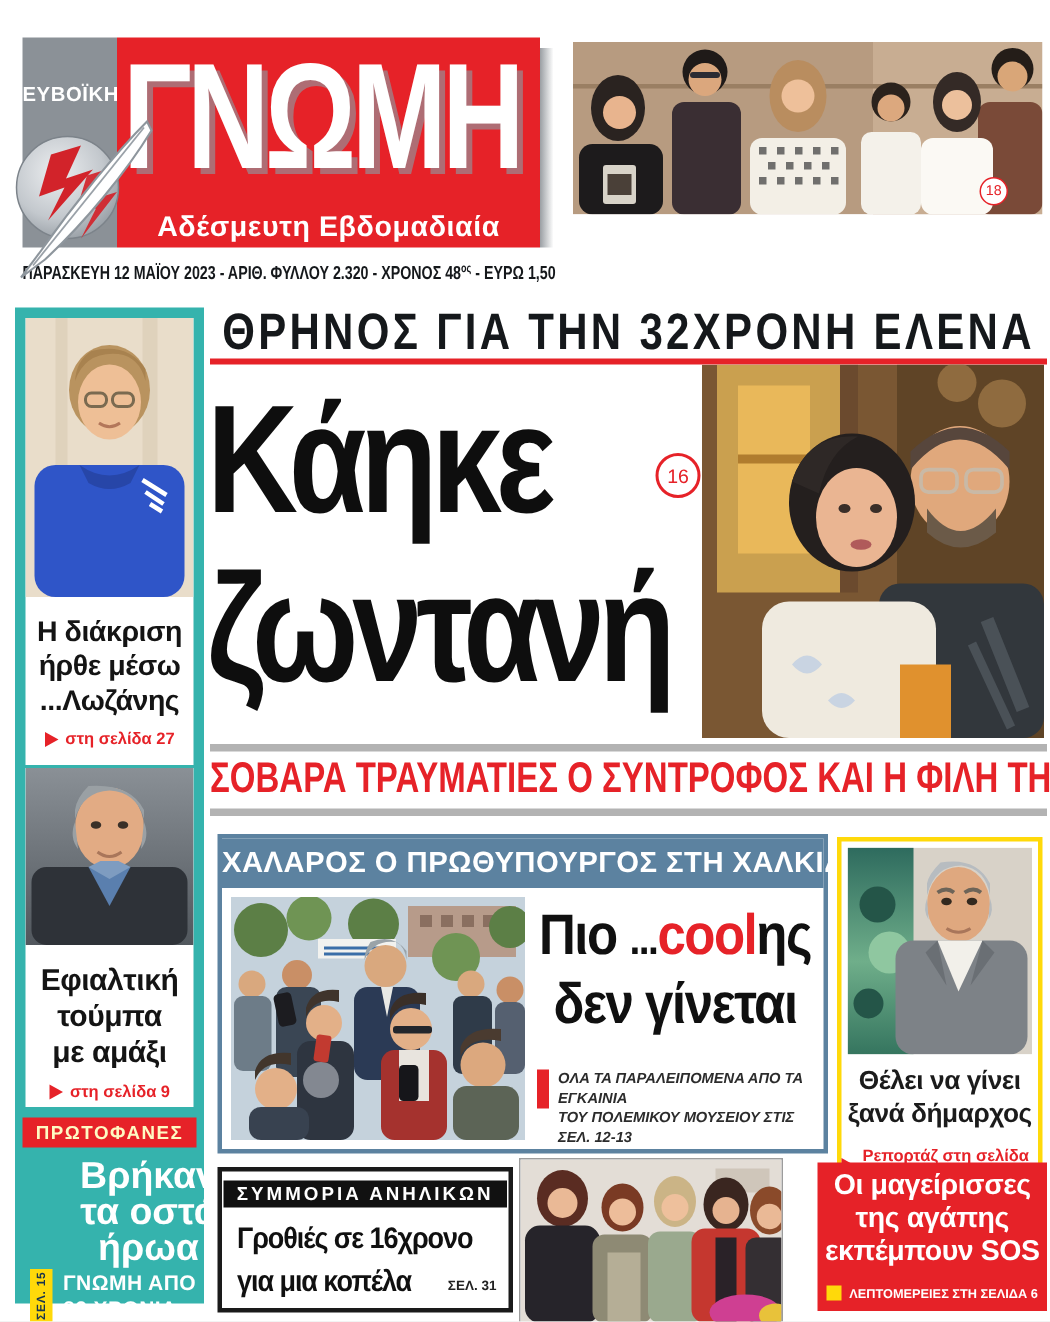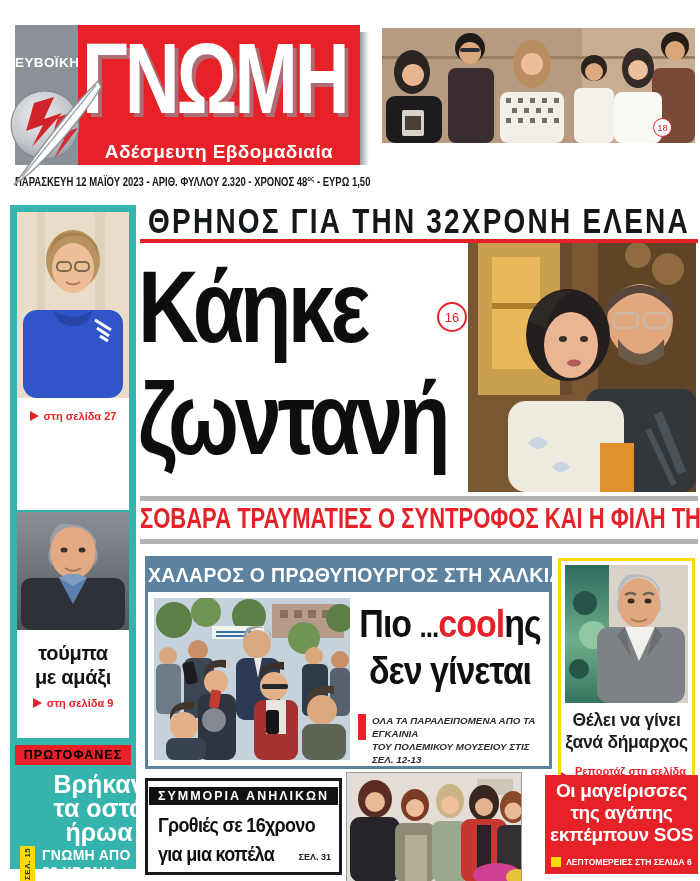--- a/index.html
+++ b/index.html
@@ -50,21 +50,21 @@
   .sb-card{position:absolute;left:7px;width:112px;background:#fff;}
   .sb-card1{top:7px;height:298px;}
   .sb-card2{top:307px;height:226px;}
   .sb-headline{font-weight:bold;color:#141414;text-align:center;line-height:23px;font-size:19px;
                margin-top:7px;letter-spacing:-.3px;}
   .pageref{display:flex;align-items:center;justify-content:center;color:#e62228;font-weight:bold;
            font-size:11px;margin-top:8px;}
   .tri{width:0;height:0;border-left:9px solid #e62228;border-top:5px solid transparent;
        border-bottom:5px solid transparent;display:inline-block;margin-right:5px;}
   .bones-tag{position:absolute;left:0;right:0;top:540px;margin:0 auto;width:max-content;
-             background:#e62228;color:#000000;font-weight:bold;font-size:12.5px;padding:3px 9px;
+             background:#e62228;color:#fef9c3;font-weight:bold;font-size:12.5px;padding:3px 9px;
              letter-spacing:1px;}
   .bones-headline{position:absolute;left:0;top:567px;width:126px;color:#fff;font-weight:bold;
                   font-size:25px;line-height:24px;text-align:center;padding-left:26px;}
   .bones-row{position:absolute;left:10px;top:641px;display:flex;align-items:center;}
   .bones-seltag{width:15px;height:36px;background:#ffd90a;color:#17344e;font-size:8px;font-weight:bold;
                 writing-mode:vertical-rl;transform:rotate(180deg);display:flex;align-items:center;
                 justify-content:center;letter-spacing:.5px;}
   .bones-note{color:#fff;font-weight:bold;font-size:14px;line-height:17px;margin-left:7px;letter-spacing:.3px;}
 
   
@@ -242,20 +242,25 @@
         <ellipse cx="56" cy="48" rx="27" ry="30" fill="#b9935f"></ellipse>
         <ellipse cx="56" cy="56" rx="21" ry="25" fill="#eebf96"></ellipse>
         <rect x="40" y="50" width="14" height="9" rx="4" fill="none" stroke="#7a6a50" stroke-width="2"></rect>
         <rect x="58" y="50" width="14" height="9" rx="4" fill="none" stroke="#7a6a50" stroke-width="2"></rect>
         <path d="M49 70 q7 5 14 0" stroke="#b3775a" stroke-width="2" fill="none"></path>
         <path d="M33 42 Q40 22 62 24 Q76 26 80 42 L80 34 Q68 16 44 22 Q34 28 33 42 Z" fill="#a8824f"></path>
         <rect x="6" y="98" width="100" height="88" rx="14" fill="#2f55c8"></rect>
         <path d="M78 108 l16 10 M80 116 l12 8 M83 124 l8 5" stroke="#ffffff" stroke-width="3"></path>
         <path d="M36 98 q20 14 40 0 l-6 12 q-14 8 -28 0 Z" fill="#2746a8"></path>
       </svg>
+      <div class="sb-headline">
+        <div>Η διάκριση</div>
+        <div>ήρθε μέσω</div>
+        <div>...Λωζάνης</div>
+      </div>
       <div class="pageref">
         <span class="tri"></span>
         <span>στη σελίδα 27</span>
       </div>
     </div>
 
     <div class="sb-card sb-card2">
       <svg width="112" height="118" viewBox="0 0 112 118" preserveAspectRatio="none">
         <defs>
             <linearGradient id="polbg" x1="0" y1="0" x2="0" y2="1">
@@ -268,20 +273,21 @@
         <path d="M33 34 Q38 16 56 15 Q74 16 79 34 L79 28 Q70 10 42 12 Q34 20 33 28 Z" fill="#9aa0a4"></path>
         <path d="M33 36 q-4 10 2 18 Z M79 36 q4 10 -2 18 Z" fill="#9aa0a4"></path>
         <ellipse cx="47" cy="38" rx="3.5" ry="2.5" fill="#3a3028"></ellipse>
           <ellipse cx="65" cy="38" rx="3.5" ry="2.5" fill="#3a3028"></ellipse>
         <path d="M48 56 q8 6 16 0" stroke="#a9765a" stroke-width="2" fill="none"></path>
         <rect x="4" y="66" width="104" height="52" rx="10" fill="#2e3238"></rect>
         <path d="M42 66 L56 92 L70 66 Z" fill="#5a7fae"></path>
         <path d="M42 66 L56 74 L70 66 L62 62 L50 62 Z" fill="#7e9cc0"></path>
       </svg>
       <div class="sb-headline" style="font-size:20px;line-height:24px;">
+        <div>Εφιαλτική</div>
         <div>τούμπα</div>
         <div>με αμάξι</div>
       </div>
       <div class="pageref">
         <span class="tri"></span>
         <span>στη σελίδα 9</span>
       </div>
     </div>
 
     <div class="bones-tag">ΠΡΩΤΟΦΑΝΕΣ</div>

